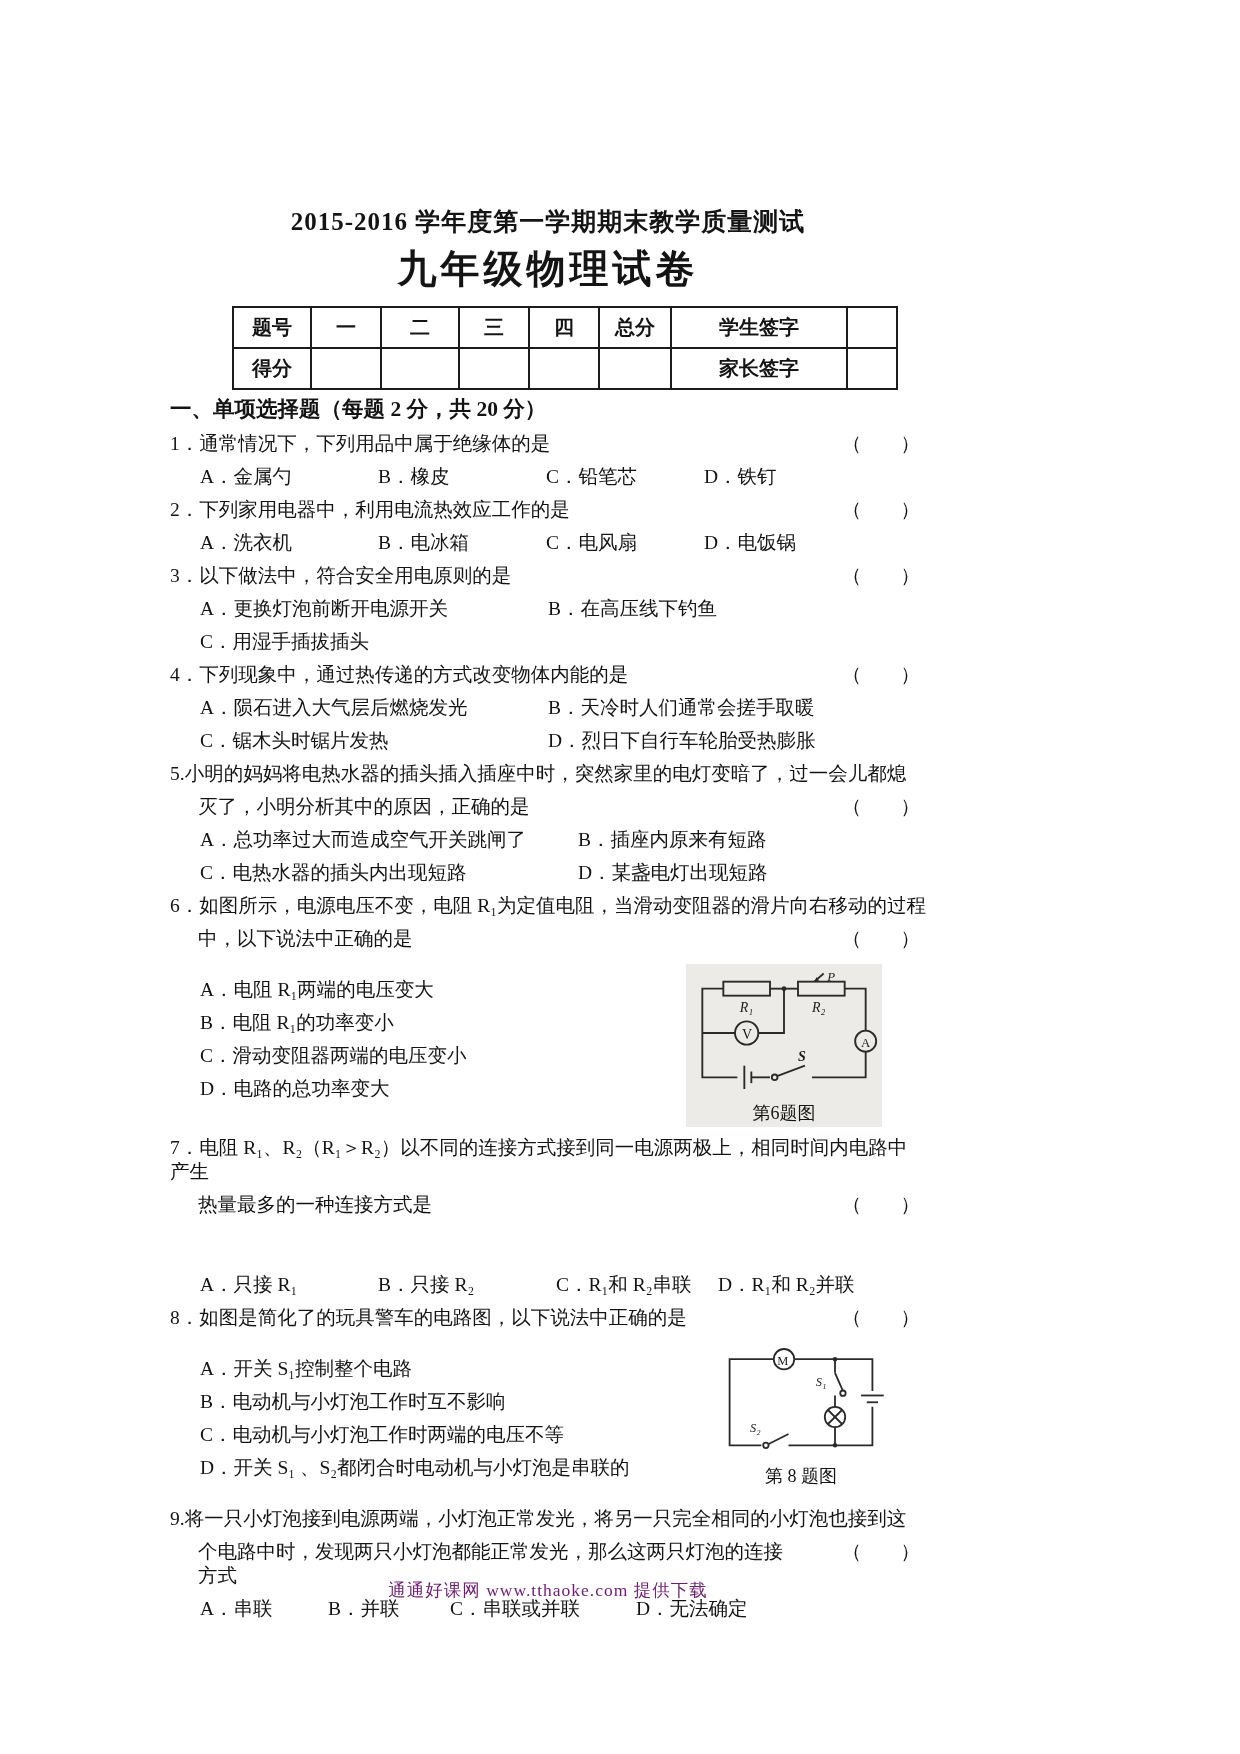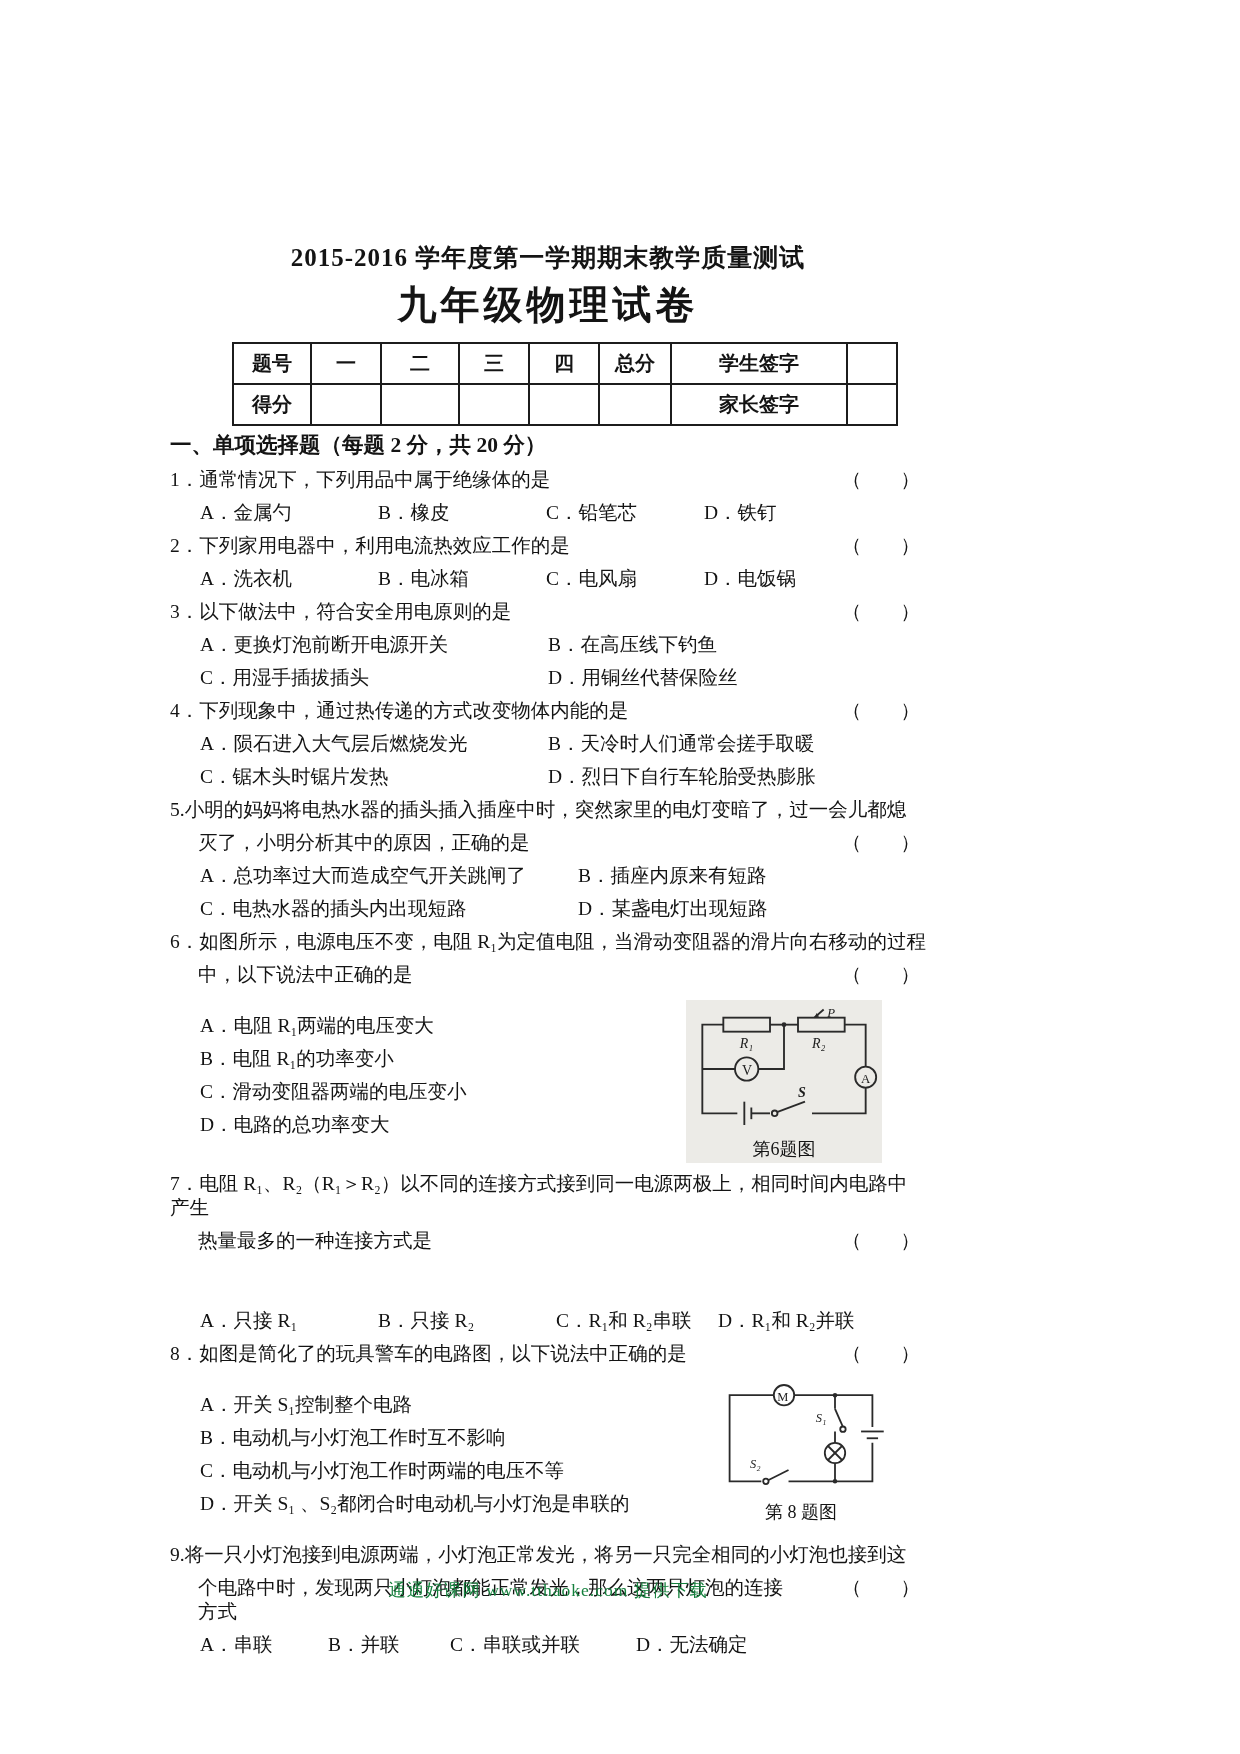--- a/index.html
+++ b/index.html
@@ -5,21 +5,21 @@
   * { box-sizing: border-box; margin: 0; padding: 0; }
   html, body { background: #ffffff; }
   body {
     width: 1240px; height: 1754px; position: relative;
     font-family: "Liberation Serif", "DejaVu Serif", serif;
     color: #141414;
   }
   .sheet { position: absolute; left: 170px; top: 205px; width: 756px; }
 
   .doc-title {
-    text-align: center; font-size: 25px; font-weight: bold; letter-spacing: 1px; margin-top: 36px;
+    text-align: center; font-size: 25px; font-weight: bold; letter-spacing: 1px;
   }
   .doc-subtitle {
     text-align: center; font-size: 39px; font-weight: bold; letter-spacing: 4px;
     margin-top: 4px;
   }
 
   table.score { border-collapse: collapse; margin: 10px 0 0 62px; table-layout: fixed; }
   table.score td {
     border: 2px solid #1c1c1c; height: 41px; text-align: center; vertical-align: middle;
     font-size: 20px; font-weight: bold; overflow: hidden;
@@ -49,21 +49,21 @@
   .figure { flex: none; text-align: center; }
   .fig-q6 { width: 196px; margin: 4px 44px 0 0; background: #ecebe7; padding: 6px 4px 2px; }
   .fig-q8 { width: 178px; margin: 0 36px 0 0; padding: 2px; }
   .fig-caption { font-size: 18px; margin-top: 1px; }
   svg .wire { stroke: #2a2a2a; stroke-width: 1.6; fill: none; }
   svg .sym  { stroke: #2a2a2a; stroke-width: 1.6; fill: none; }
   svg text  { font-family: "Liberation Serif", "DejaVu Serif", serif; fill: #1c1c1c; }
 
   .footer {
     position: absolute; left: 170px; top: 1578px; width: 756px;
-    text-align: center; font-size: 17.5px; color: #15803d; letter-spacing: 1px;
+    text-align: center; font-size: 17.5px; color: #701a75; letter-spacing: 1px;
   }
 </style>
 </head>
 <body>
 
 <div class="sheet">
 
   <div class="doc-title">2015-2016 学年度第一学期期末教学质量测试</div>
   <div class="doc-subtitle">九年级物理试卷</div>
 
@@ -124,21 +124,20 @@
     <div class="qline">
       <span class="qtext">3．以下做法中，符合安全用电原则的是</span>
       <span class="bracket">（　　）</span>
     </div>
     <div class="opts g2a">
       <span class="opt">A．更换灯泡前断开电源开关</span>
       <span class="opt">B．在高压线下钓鱼</span>
     </div>
     <div class="opts g2a">
       <span class="opt">C．用湿手插拔插头</span>
-      <span class="opt">D．用铜丝代替保险丝</span>
     </div>
   </div>
 
   <div class="q">
     <div class="qline">
       <span class="qtext">4．下列现象中，通过热传递的方式改变物体内能的是</span>
       <span class="bracket">（　　）</span>
     </div>
     <div class="opts g2a">
       <span class="opt">A．陨石进入大气层后燃烧发光</span>

